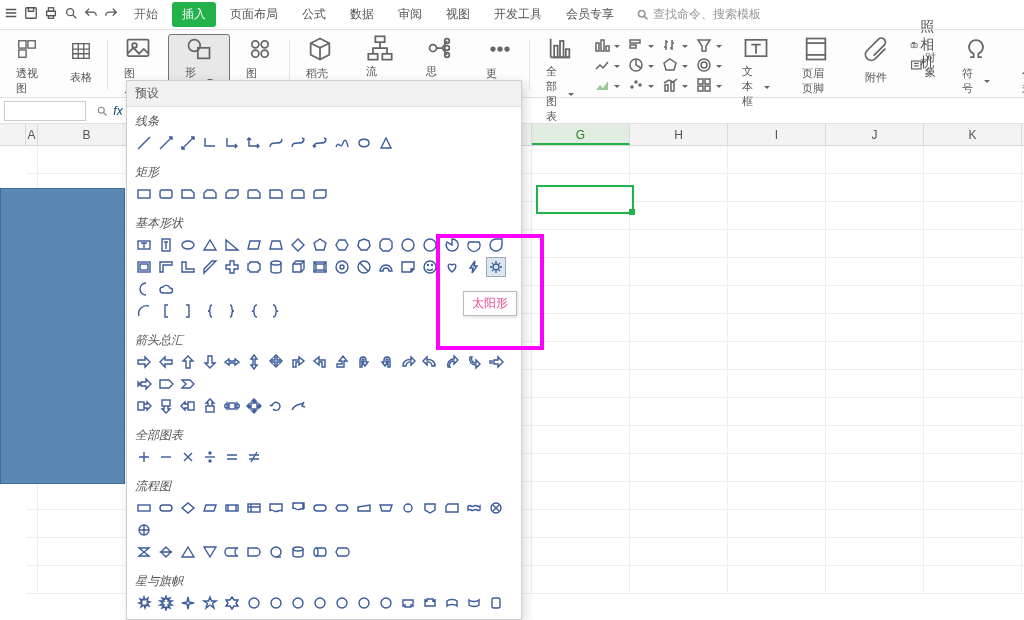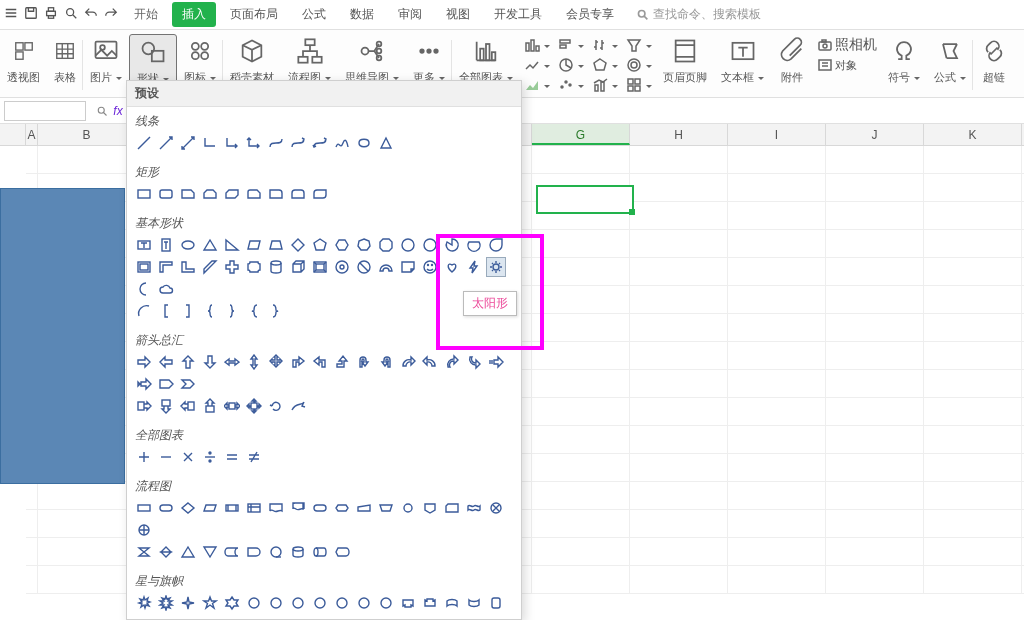--- a/index.html
+++ b/index.html
@@ -6,50 +6,50 @@
   body { font-family: "Microsoft YaHei", Arial, sans-serif; font-size: 12px; color: #333; background: #fff; width:1024px; height:620px; overflow:hidden; position:relative;}
   .qat { height:30px; display:flex; align-items:center; padding:0 4px; gap:6px; border-bottom:1px solid #e0e0e0; }
   .qat svg { width:14px; height:14px; stroke:#555; fill:none; stroke-width:1.5;}
   .tabbar { height:26px; display:flex; align-items:center; padding-left:6px; gap:4px; background:#fafafa; border-bottom:1px solid #e4e4e4;}
   .tab { padding:4px 10px; font-size:12px; color:#555; cursor:pointer; border-radius:3px;}
   .tab.active { background:#22b24c; color:#fff;}
   .tab.dimmed { color:#666;}
   .searchbox { display:flex; align-items:center; margin-left:8px; color:#999; gap:4px;}
   .searchbox svg{width:13px;height:13px;stroke:#999;fill:none;stroke-width:2;}
   .ribbon { height:68px; display:flex; align-items:flex-start; padding:4px 0 0 0; border-bottom:1px solid #e0e0e0; background:#fdfdfd;}
-  .rgroup { display:flex; flex-direction:column; align-items:center; padding:0 7px; height:62px; justify-content:flex-start; gap:2px; position:relative;}
+  .rgroup { display:flex; flex-direction:column; align-items:center; padding:0 16px; height:62px; justify-content:flex-start; gap:2px; position:relative;}
   .rgroup.sep::after{content:"";position:absolute;right:0;top:6px;bottom:6px;width:1px;background:#e4e4e4;}
   .rgroup .icn{height:34px; display:flex; align-items:center; justify-content:center;}
   .rgroup .icn svg{width:28px;height:28px;stroke:#666;fill:none;stroke-width:1.5;}
   .rgroup .lbl{font-size:11px;color:#555; display:flex; align-items:center; gap:2px;}
   .rgroup.small .icn svg{width:22px;height:22px;}
   .dd::after{content:"";display:inline-block;border:3px solid transparent;border-top-color:#666; margin-left:2px; transform:translateY(2px);}
   .rgroup.active{background:#e8e8e8;border:1px solid #737373;border-radius:3px;}
   .smallcol{display:flex;flex-direction:column;gap:2px;padding:2px 4px;}
   .smallbtn{display:flex;align-items:center;gap:2px;height:18px;}
   .smallbtn svg{width:16px;height:16px;stroke:#666;fill:none;stroke-width:1.5;}
   .fxbar{height:26px;display:flex;align-items:center;border-bottom:1px solid #e0e0e0;}
   .namebox{width:82px;height:20px;border:1px solid #ccc;margin-left:4px;background:#fff;}
-  .fxlabel{margin-left:10px;color:#6d28d9;font-style:italic;}
+  .fxlabel{margin-left:10px;color:#0c4a6e;font-style:italic;}
   .fxlabel svg{width:12px;height:12px;stroke:#888;fill:none;stroke-width:1.5;vertical-align:middle;margin-right:2px;}
   .gridwrap{position:relative;height:478px;overflow:hidden;background:#fff;}
   .colhdr{position:absolute;top:0;left:0;right:0;height:22px;display:flex;background:#f3f3f3;border-bottom:1px solid #d8d8d8;}
   .rowhdr-corner{width:26px;border-right:1px solid #d8d8d8;background:#f3f3f3;}
   .ch{flex:0 0 98px;text-align:center;line-height:22px;border-right:1px solid #d8d8d8;color:#555;font-size:12px;}
   .ch.a{flex:0 0 12px;}
   .ch.sel{background:#e0ede0;color:#2a7a2a;border-bottom:2px solid #22b24c;}
   .gridlines{position:absolute;top:22px;left:26px;right:0;bottom:0;}
   .row{height:28px;border-bottom:1px solid #eee;display:flex;}
   .cell{flex:0 0 98px;border-right:1px solid #eee;}
   .cell.a{flex:0 0 12px;}
   .bluebox{position:absolute;top:64px;left:0;width:125px;height:296px;background:#5b87b5;border:1px solid #3b6ea0;}
   .selcell{position:absolute;top:61px;left:536px;width:98px;height:29px;border:2px solid #22b24c;background:#fff;}
   .selcell::after{content:"";position:absolute;right:-3px;bottom:-3px;width:6px;height:6px;background:#22b24c;}
   .shapesmenu{position:absolute;top:80px;left:126px;width:396px;height:540px;background:#fff;border:1px solid #cfcfcf;box-shadow:3px 3px 10px rgba(0,0,0,0.15);overflow:hidden;}
-  .shapesmenu .title{background:#f1f1f1;padding:4px 8px;font-size:12px;color:#555;border-bottom:1px solid #e0e0e0;font-weight:bold;}
+  .shapesmenu .title{background:#f1f1f1;padding:4px 8px;font-size:12px;color:#555;border-bottom:1px solid #e0e0e0;}
   .section{padding:2px 8px 4px 8px;}
   .section .shdr{font-size:12px;color:#555;padding:4px 0 2px 0;font-style:italic;}
   .shaperow{display:flex;flex-wrap:wrap;gap:4px;padding:2px 0;}
   .shape{width:18px;height:18px;display:flex;align-items:center;justify-content:center;}
   .shape svg{width:16px;height:16px;stroke:#3b5b9a;fill:none;stroke-width:1.4;}
   .shape.hl{background:#dce6f0;outline:1px solid #9ab;}
   .tooltip{position:absolute;background:#fff;border:1px solid #bbb;padding:3px 8px;font-size:12px;color:#ec4899;box-shadow:1px 1px 3px rgba(0,0,0,0.15);}
   .magenta-box{position:absolute;border:4px solid #ff00ff;pointer-events:none;}
 </style>
 </head>
@@ -290,34 +290,34 @@
           <rect x="9" y="2" width="5" height="5"></rect>
           <rect x="2" y="9" width="5" height="5"></rect>
           <rect x="9" y="9" width="5" height="5"></rect>
         </svg>
         <span class="dd"></span>
       </div>
   </div>
   <div class="rgroup">
     <div class="icn">
         <svg viewBox="0 0 24 24">
+          <rect x="3" y="5" width="18" height="14"></rect>
+          <path d="M8 9h8M12 9v8"></path>
+        </svg>
+      </div>
+    <div class="lbl dd">文本框</div>
+  </div>
+  <div class="rgroup">
+    <div class="icn">
+        <svg viewBox="0 0 24 24">
           <rect x="4" y="3" width="16" height="18"></rect>
           <path d="M4 7h16M4 17h16"></path>
         </svg>
       </div>
     <div class="lbl">页眉页脚</div>
-  </div>
-  <div class="rgroup">
-    <div class="icn">
-        <svg viewBox="0 0 24 24">
-          <rect x="3" y="5" width="18" height="14"></rect>
-          <path d="M8 9h8M12 9v8"></path>
-        </svg>
-      </div>
-    <div class="lbl dd">文本框</div>
   </div>
   <div class="rgroup">
     <div class="icn">
         <svg viewBox="0 0 24 24">
           <path d="M20 10l-9 9a5 5 0 0 1-7-7l10-10a3 3 0 0 1 5 5L10 16"></path>
         </svg>
       </div>
     <div class="lbl">附件</div>
   </div>
   <div class="smallcol sep">

